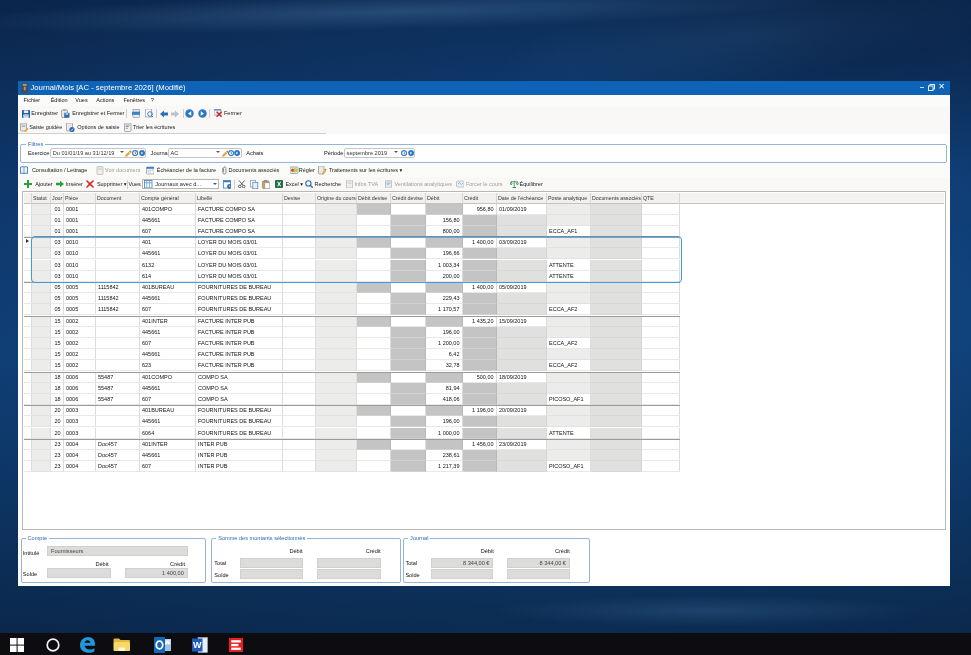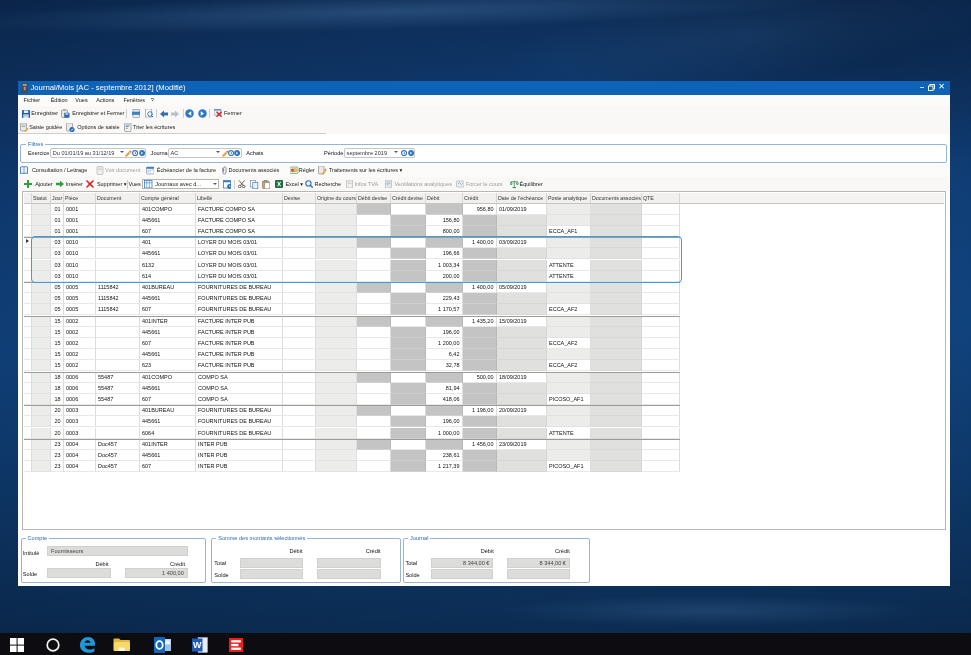--- a/index.html
+++ b/index.html
@@ -64,21 +64,21 @@
 <div class="beam" id="b1"></div>
 <div class="beam" id="b4"></div>
 <div class="beam" id="b2"></div>
 <div id="win">
   <div id="titlebar">
     <svg class="ic" style="left:3px;top:2px" width="7.5" height="10" viewBox="0 0 7.5 10">
         <rect x="0.5" y="0" width="6.6" height="10" rx="1.3" fill="#4a4a4c"></rect>
         <rect x="1.8" y="1.4" width="3.8" height="1.1" fill="#d8d8d8"></rect>
         <rect x="2.8" y="3.8" width="1.9" height="3.4" fill="#9a9a9c"></rect>
       </svg>
-    <div id="title">Journal/Mois [AC - septembre 2012] (Modifié)</div>
+    <div id="title">Journal/Mois [AC - septembre 2026] (Modifié)</div>
     <div class="capbtn" style="left:899px;font-weight:bold">–</div>
     <div class="capbtn" style="left:908.5px">
         <svg width="7" height="7" viewBox="0 0 7 7" style="margin:3px auto 0">
           <rect x="2" y="0.5" width="4.5" height="4.5" fill="none" stroke="#fff" stroke-width="0.9"></rect>
           <rect x="0.5" y="2" width="4.5" height="4.5" fill="#0f63b6" stroke="#fff" stroke-width="0.9"></rect>
         </svg>
       </div>
     <div class="capbtn" style="left:918.5px">✕</div>
   </div>
   <div id="menubar">

